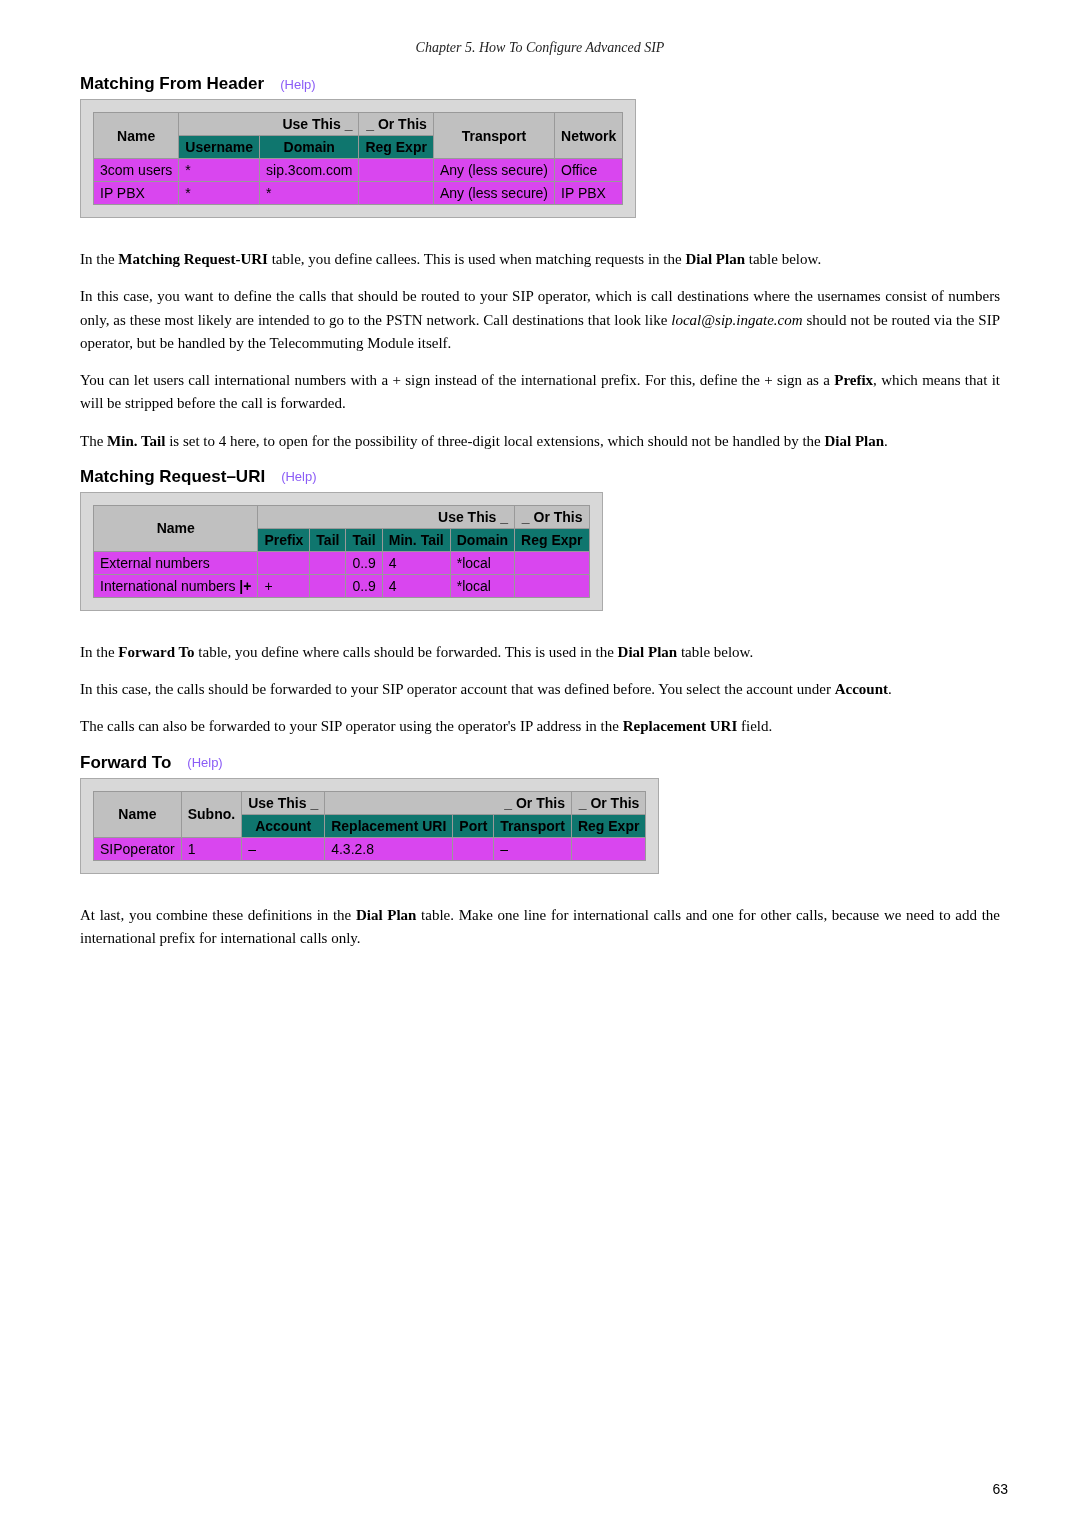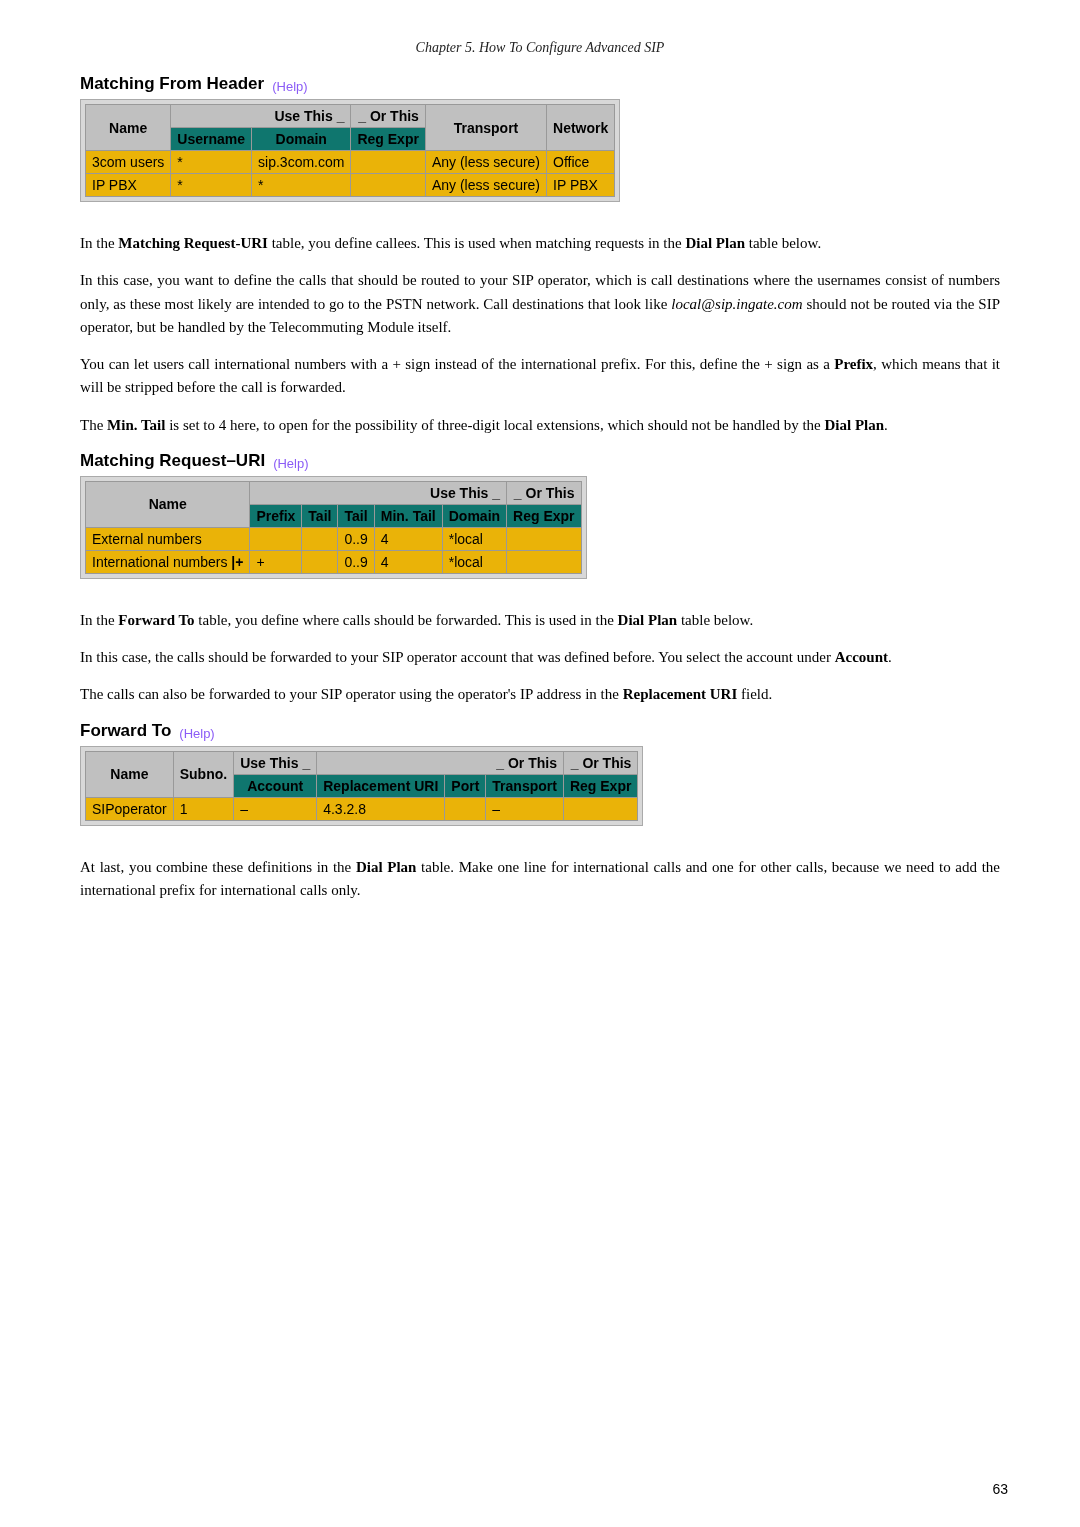--- a/index.html
+++ b/index.html
@@ -22,22 +22,22 @@
     }
     .table-section {
       margin-bottom: 22px;
     }
     .section-title {
       font-family: Arial, sans-serif;
       font-size: 17px;
       font-weight: bold;
       margin-bottom: 5px;
       display: flex;
-      align-items: flex-end;
-      gap: 8px;
+      align-items: center;
+      gap: 16px;
     }
     .section-title .help-link {
       font-size: 13px;
       font-weight: normal;
       font-family: Arial, sans-serif;
       color: #8b5cf6;
     }
     table {
       border-collapse: collapse;
       font-size: 14px;
@@ -60,21 +60,21 @@
       text-align: right;
       font-weight: bold;
     }
     .col-name {
       background: #c0c0c0;
       font-weight: bold;
       text-align: center;
       vertical-align: middle;
     }
     .data-row td {
-      background: #eab308;
+      background: #d946ef;
     }
     .para {
       font-size: 15px;
       line-height: 1.55;
       margin-bottom: 14px;
       text-align: justify;
     }
     .para b {
       font-weight: bold;
     }
@@ -83,21 +83,21 @@
     }
     .page-num {
       position: absolute;
       bottom: 30px;
       right: 72px;
       font-size: 14px;
       font-family: Arial, sans-serif;
     }
     .outer-border {
       border: 1px solid #aaa;
-      padding: 4px;
+      padding: 12px;
       display: inline-block;
       background: #d8d8d8;
       margin-bottom: 4px;
     }
   </style>
 </head>
 <body>
 
 <div class="chapter-header">Chapter 5. How To Configure Advanced SIP</div>
 

